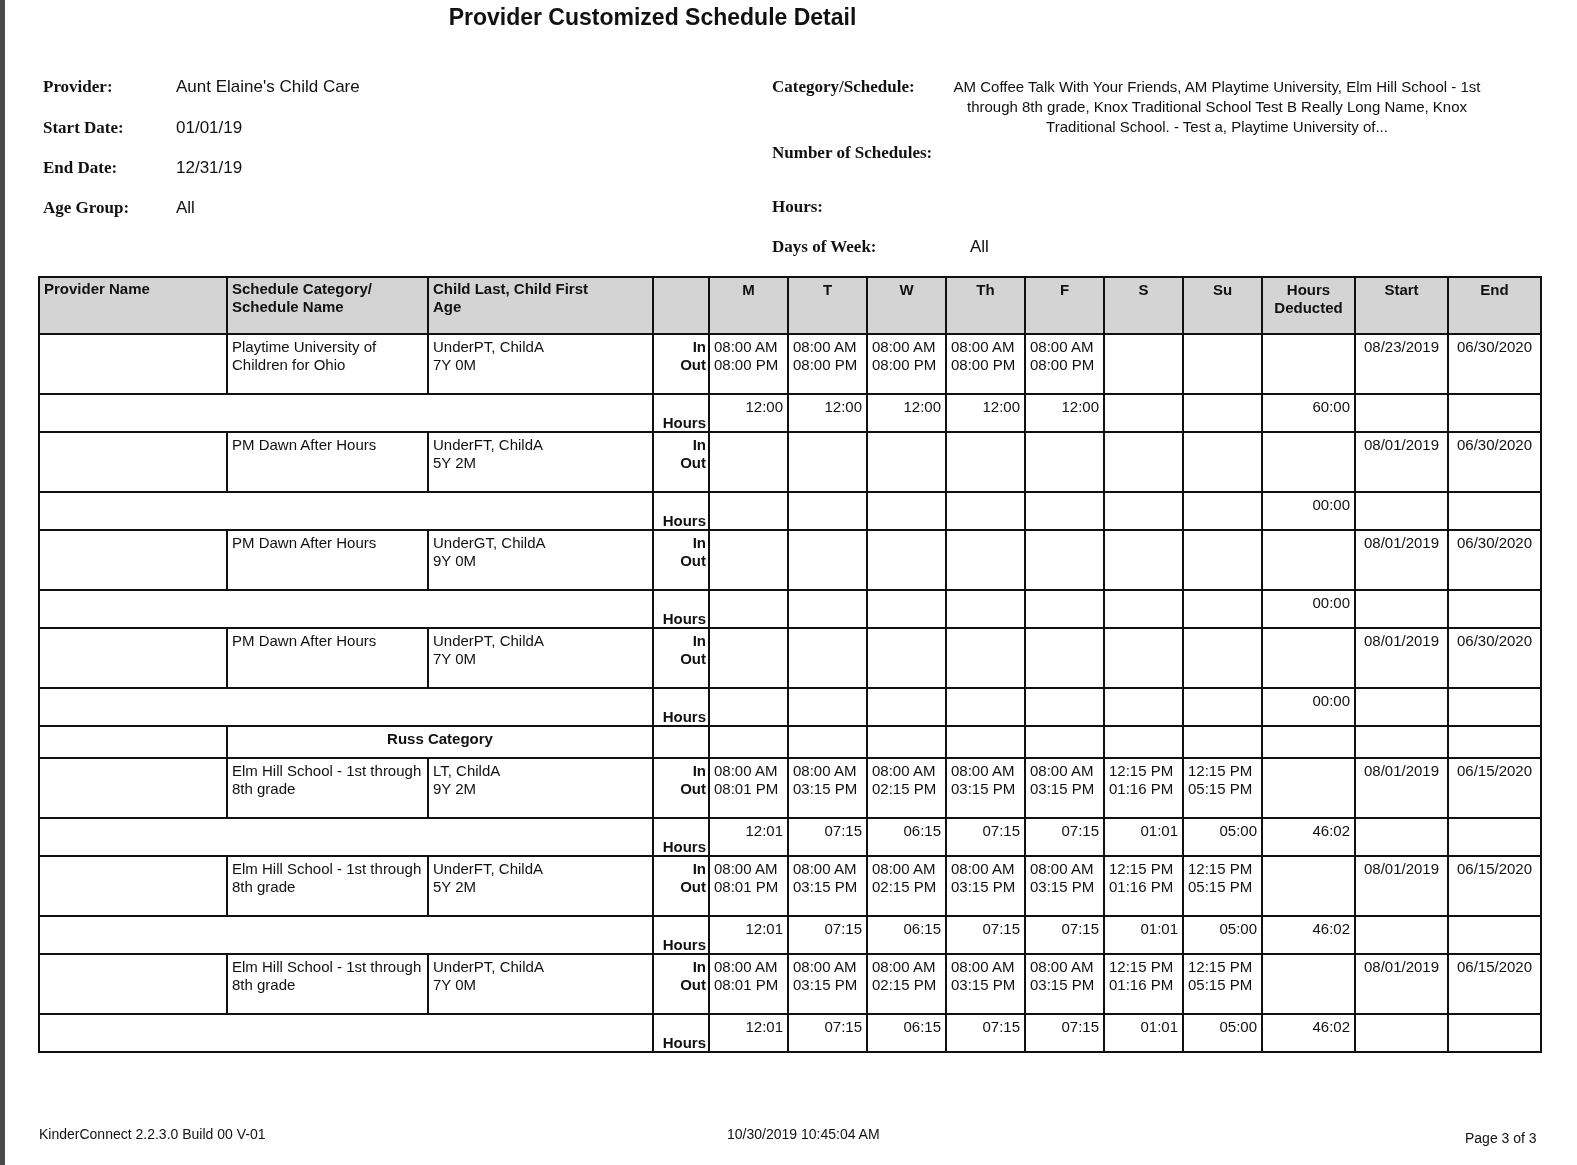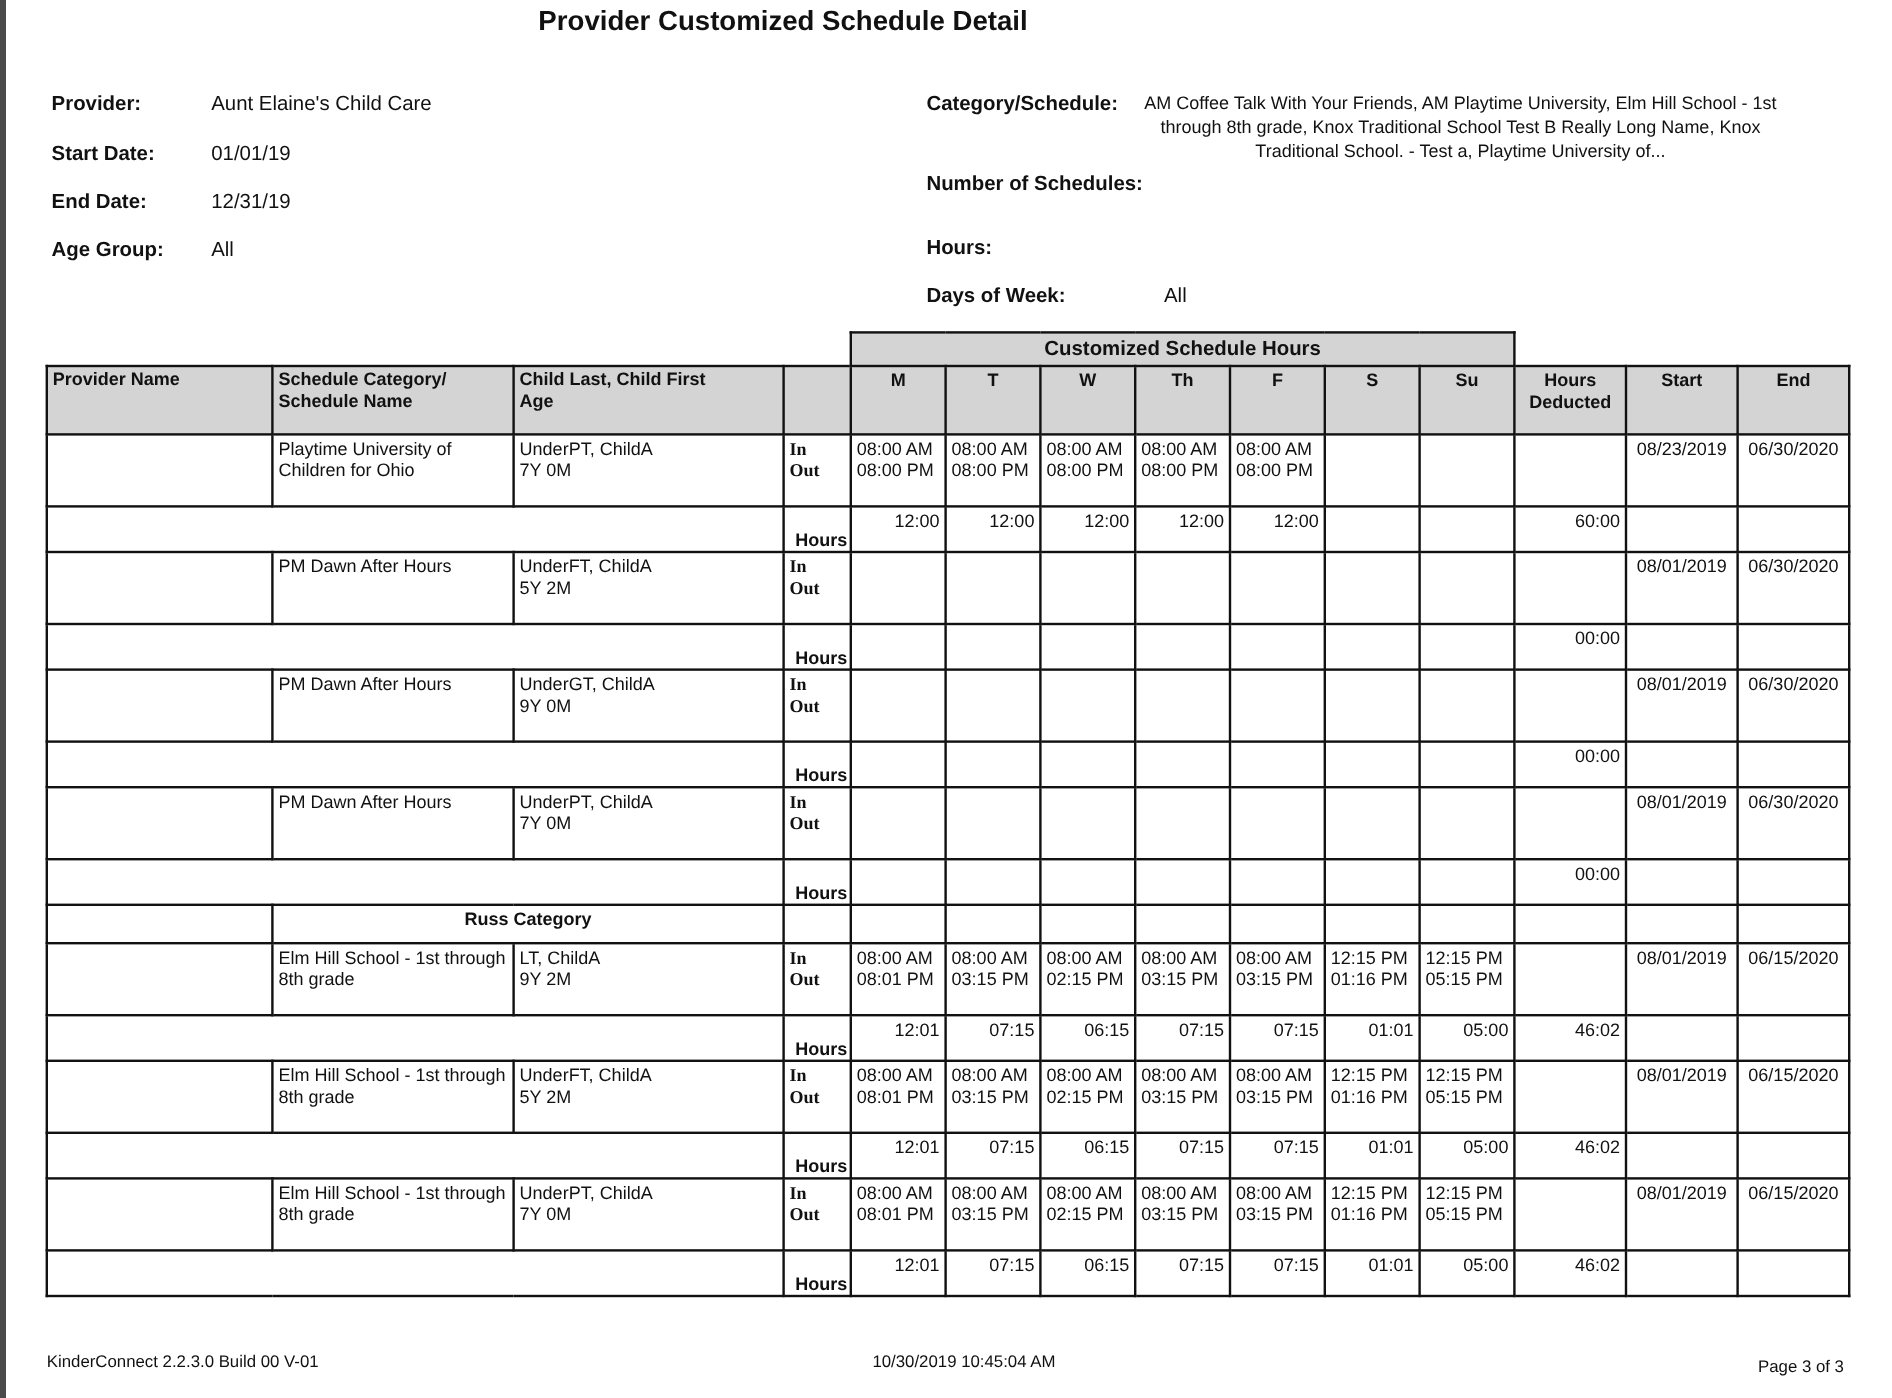--- a/index.html
+++ b/index.html
@@ -2,36 +2,36 @@
 <html><head>
 <meta charset="utf-8">
 <style>
   html, body { margin: 0; padding: 0; }
   body {
     width: 1577px; height: 1165px; position: relative; overflow: hidden;
     background: #ffffff; font-family: "Liberation Sans", sans-serif; color: #111;
   }
   .left-bar { position: absolute; left: 0; top: 0; width: 5px; height: 1165px; background: #4a4a4a; }
   .title { position: absolute; top: 4px; left: 0; width: 1305px; text-align: center; font-size: 23px; font-weight: bold; }
-  .meta-label { position: absolute; font-weight: bold; font-size: 17px; }
+  .meta-label { position: absolute; font-weight: bold; font-size: 17px; font-family: Liberation Serif, serif; }
   .meta-value { position: absolute; font-size: 17px; }
   .cat-value { position: absolute; left: 932px; top: 77px; width: 570px; font-size: 15px; line-height: 20px; text-align: center; }
 
   table.report { position: absolute; left: 38px; top: 276px; border-collapse: collapse; table-layout: fixed; font-size: 15px; }
   table.report td, table.report th { border: 2px solid #111; padding: 0 4px; vertical-align: top; }
   table.report .nb { border: none; background: transparent; }
   .hdr { background: #d4d4d4; font-weight: bold; }
   .hdr-left { text-align: left; line-height: 18px; padding-top: 2px !important; }
   .hdr-center { text-align: center; }
   .group-hdr { background: #d4d4d4; font-weight: bold; text-align: center; font-size: 17px; height: 26px; vertical-align: middle !important; }
   tr.hrow td { height: 52px; }
   tr.detail td { height: 55px; line-height: 18px; padding-top: 3px; }
   tr.hours td { height: 33px; padding-top: 3px; }
   tr.cat td { height: 27px; }
-  .io { text-align: left; font-weight: bold; padding-right: 2px !important; font-family: Liberation Serif, serif; }
+  .io { text-align: right; font-weight: bold; padding-right: 2px !important; }
   .r { text-align: right; }
   .c { text-align: center; }
   .times { padding: 3px 2px 0 4px !important; white-space: nowrap; }
   .hours-label { text-align: right; font-weight: bold; vertical-align: bottom !important; padding-bottom: 2px; padding-right: 2px !important; }
   .footer { position: absolute; top: 1126px; font-size: 14px; }
 </style>
 </head>
 <body>
 
 <div class="left-bar"></div>
@@ -67,25 +67,20 @@
       <col style="width:79px">
       <col style="width:79px">
     <col style="width:79px">
       <col style="width:79px">
       <col style="width:79px">
     <col style="width:93px">
       <col style="width:93px">
       <col style="width:93px">
   </colgroup>
   <thead>
-    <tr>
-      <td class="nb" colspan="4"></td>
-      <td class="group-hdr" colspan="7">Customized Schedule Hours</td>
-      <td class="nb" colspan="3"></td>
-    </tr>
     <tr class="hrow" id="header-row">
       <td class="hdr hdr-left"><span>Provider Name</span></td>
       <td class="hdr hdr-left"><span>Schedule Category/</span><br><span>Schedule Name</span></td>
       <td class="hdr hdr-left"><span>Child Last, Child First</span><br><span>Age</span></td>
       <td class="hdr"></td>
     <td class="hdr hdr-center" style="padding-top: 3px;">M</td>
         <td class="hdr hdr-center" style="padding-top: 3px;">T</td>
         <td class="hdr hdr-center" style="padding-top: 3px;">W</td>
         <td class="hdr hdr-center" style="padding-top: 3px;">Th</td>
         <td class="hdr hdr-center" style="padding-top: 3px;">F</td>

